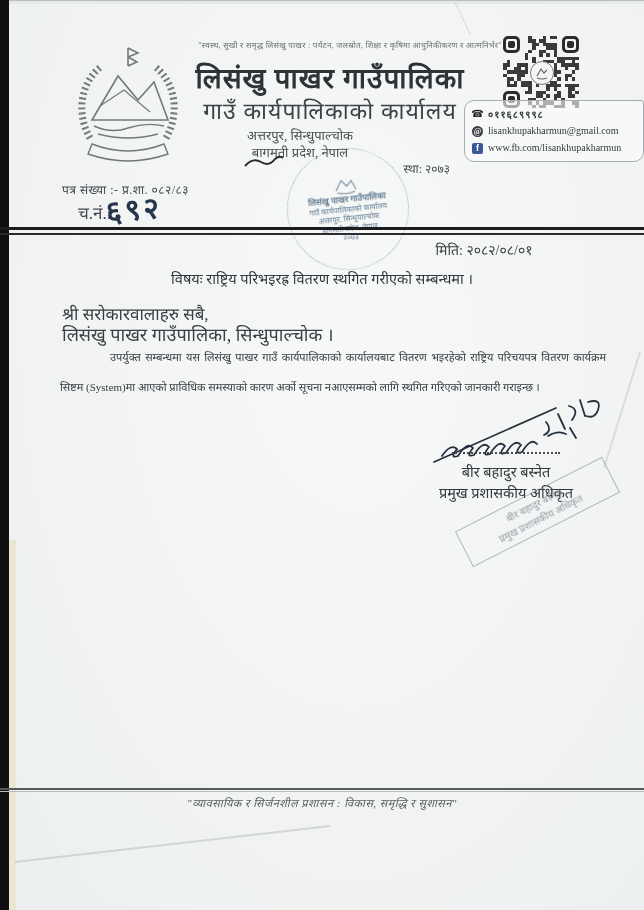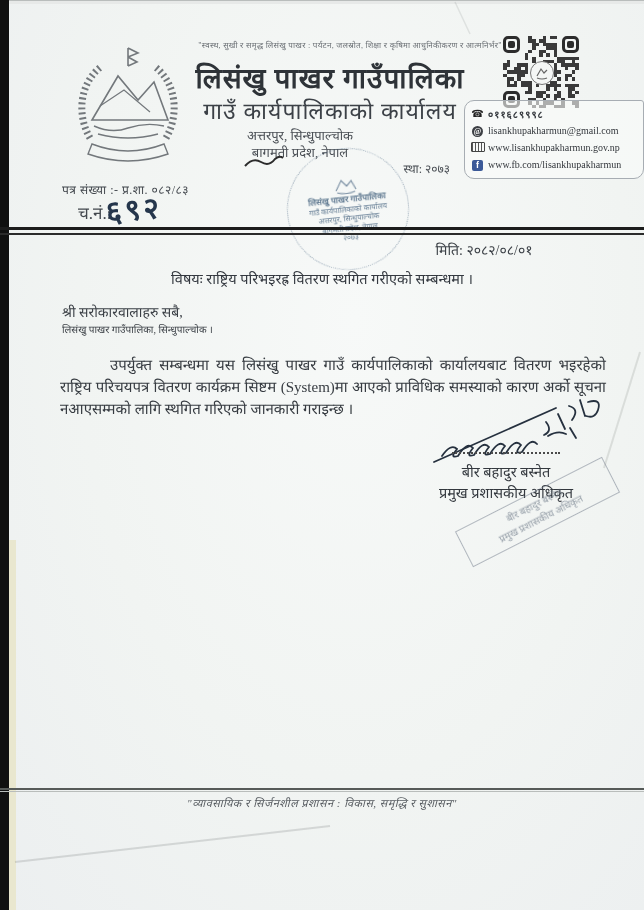--- a/index.html
+++ b/index.html
@@ -62,24 +62,24 @@
   .round-stamp .s-line{font-size:7.5px;line-height:9.5px;white-space:nowrap;}
   .round-stamp .s-line.big{font-size:8.5px;font-weight:bold;}
 
   
   .rule-a{position:absolute;left:0;top:227px;width:644px;height:3px;background:#1c1c1c;}
   .rule-b{position:absolute;left:0;top:233px;width:644px;height:2px;background:#2b2b2b;}
 
   .date-line{position:absolute;left:380px;top:240px;width:234px;text-align:center;font-size:14px;color:#3c4147;padding-right:26px;box-sizing:border-box;}
   .subject{position:absolute;left:40px;top:268px;width:564px;text-align:center;font-size:14.5px;color:#343940;}
 
-  .addressee1{position:absolute;left:62px;top:302px;font-size:14px;}
-  .addressee2{position:absolute;left:62px;top:322px;font-size:10px;font-family:Liberation Serif, serif;}
-
-  .body-par{position:absolute;left:60px;top:354px;width:546px;font-size:15px;line-height:22px;
+  .addressee1{position:absolute;left:62px;top:302px;font-size:17px;}
+  .addressee2{position:absolute;left:62px;top:322px;font-size:18px;font-family:Liberation Serif, serif;}
+
+  .body-par{position:absolute;left:60px;top:342px;width:546px;font-size:11px;line-height:30px;
             text-align:justify;text-indent:50px;color:#363b41;}
 
   
   .sig-scribble{position:absolute;left:428px;top:392px;}
   .sig-dots{position:absolute;left:452px;top:452px;width:108px;border-bottom:2px dotted #4a4a4a;}
   .sig-name{position:absolute;left:400px;top:461px;width:212px;text-align:center;font-size:14.5px;color:#33383e;}
   .sig-title{position:absolute;left:390px;top:482px;width:232px;text-align:center;font-size:14.5px;color:#33383e;}
 
   .name-stamp{position:absolute;left:455px;top:492px;width:165px;height:40px;transform:rotate(-27deg);
               border:1px solid rgba(110,120,135,.5);color:rgba(100,112,128,.65);text-align:center;
@@ -597,24 +597,20 @@
   <div class="contact">
     <div class="c-row">
       <span class="c-ico">☎</span>
       <span style="font-weight:bold;letter-spacing:1px;">०११६८९९९८</span>
     </div>
     <div class="c-row">
       <span class="c-ico"><span class="ico-mail">@</span></span>
       <span>lisankhupakharmun@gmail.com</span>
     </div>
     <div class="c-row">
-      <span class="c-ico"><span class="ico-web"></span></span>
-      <span>www.lisankhupakharmun.gov.np</span>
-    </div>
-    <div class="c-row">
       <span class="c-ico"><span class="ico-fb">f</span></span>
       <span>www.fb.com/lisankhupakharmun</span>
     </div>
   </div>
 
   <div class="refno">पत्र संख्या :- प्र.शा. ०८२/८३</div>
   <div class="chno-label">च.नं.:</div>
   <div class="chno-value">६९२</div>
 
   <div class="round-stamp">

